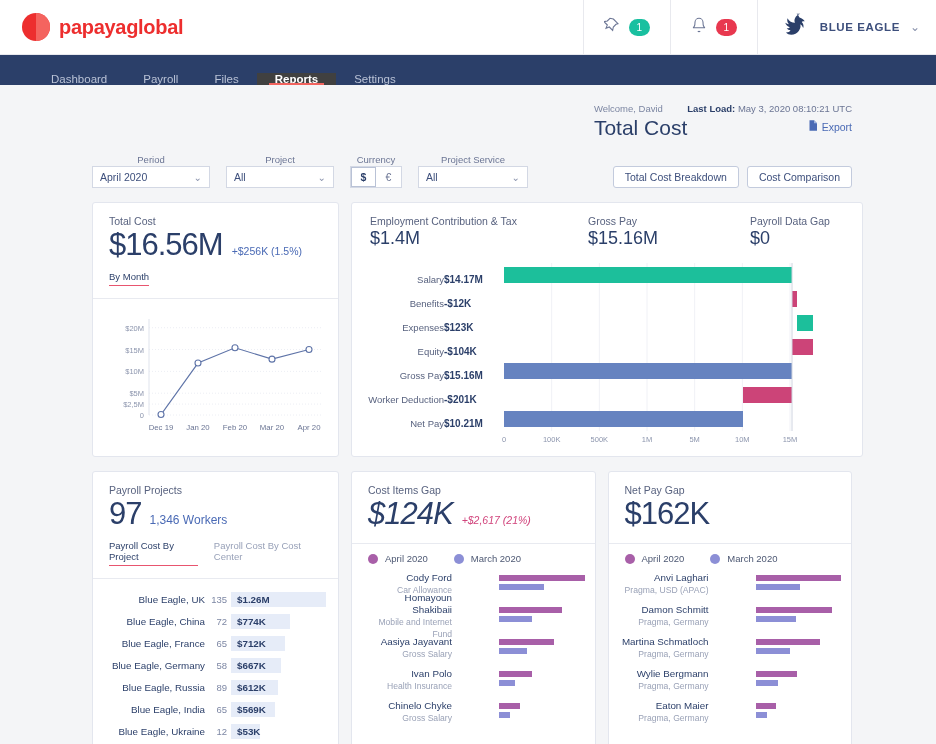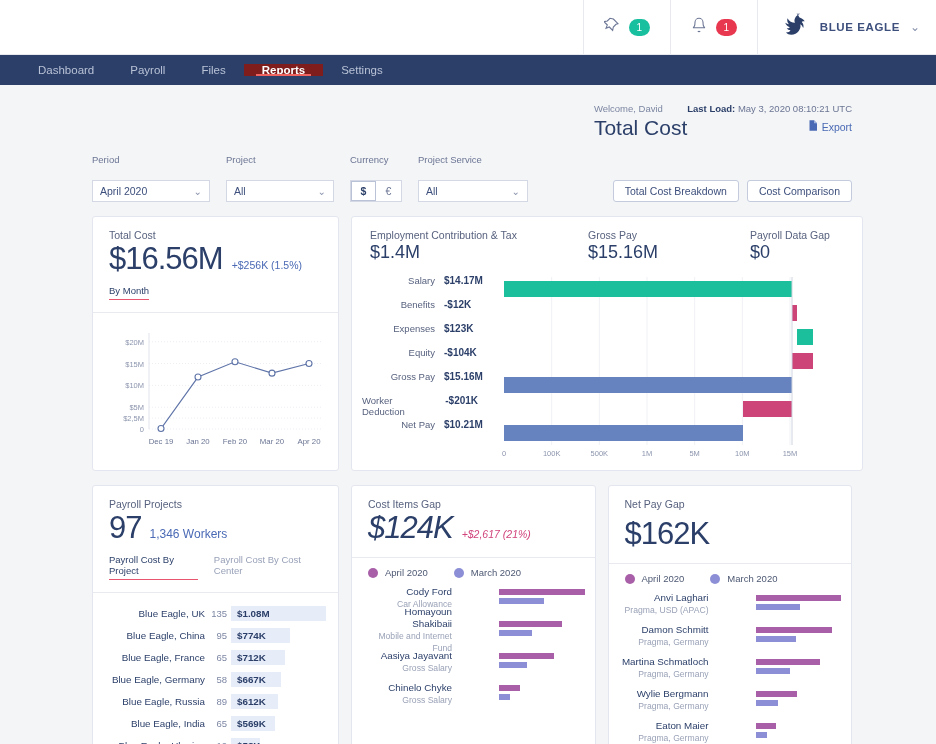--- a/index.html
+++ b/index.html
@@ -39,45 +39,45 @@
     color: #fff; font-size: 10px; display: flex;
     align-items: center; justify-content: center; padding: 0 5px;
   }
   .badge.teal { background: #19c0a0; }
   .badge.red  { background: #e8384f; }
   .acct { display: flex; align-items: center; gap: 10px; padding: 0 16px 0 22px; }
   .acct-name { font-size: 11.5px; font-weight: bold; letter-spacing: .6px; color: #3d4f7c; }
   .chev-sm { color: #8a93ad; font-size: 12px; }
 
   
-  .nav { height: 30px; background: #2b3f69; display: flex; align-items: center; padding-left: 20px; }
+  .nav { height: 30px; background: #2b3f69; display: flex; align-items: flex-end; padding-left: 33px; }
   .nav-item {
     display: flex; align-items: center; padding: 0 18px;
     font-size: 11.5px; color: #b9c2d6; position: relative; cursor: pointer;
   }
-  .nav-item.active { background: #7f1d1d; color: #ffffff; font-weight: bold; }
+  .nav-item.active { background: #404040; color: #ffffff; font-weight: bold; }
   .nav-item.active::after {
     content: ""; position: absolute; left: 12px; right: 12px; bottom: 0;
     height: 2px; background: #f1635e;
   }
 
   
   .page { padding: 0 22px; }
   .hdr { display: flex; justify-content: flex-end; padding-top: 18px; }
   .welcome { font-size: 9.5px; color: #7c86a2; margin-left: 70px; }
   .page-title { font-size: 21px; color: #2b3f69; margin-left: 70px; margin-top: 2px; }
   .hdr-right { text-align: right; margin-right: 62px; }
   .lastload { font-size: 9.5px; color: #6b7594; }
   .lastload b { color: #2b3f69; }
   .export { font-size: 10.5px; color: #4a6ab5; margin-top: 6px; display: flex; align-items: center; justify-content: flex-end; gap: 5px; cursor: pointer; }
 
   
   .filters { display: flex; align-items: flex-end; margin-top: 14px; padding-left: 70px; padding-right: 62px; }
   .fgroup { margin-right: 16px; }
-  .flabel { font-size: 9.5px; color: #6b7594; margin-bottom: 15px; }
+  .flabel { font-size: 9.5px; color: #6b7594; margin-bottom: 1px; text-align: center; }
   .fselect {
     background: #fff; border: 1px solid #d3d8e4; height: 22px;
     display: flex; align-items: center; justify-content: space-between;
     font-size: 10.5px; color: #3d4f7c; padding: 0 7px; cursor: pointer;
   }
   .fselect .chev { color: #8a93ad; font-size: 10px; }
   .w-period { width: 118px; }
   .w-project { width: 108px; }
   .w-service { width: 110px; }
   .curr { display: flex; border: 1px solid #d3d8e4; background: #fff; height: 22px; }
@@ -116,21 +116,21 @@
 
   
   .bigcard { flex: 1; }
   .kpis { display: flex; padding: 12px 18px 8px 18px; }
   .kpi { }
   .kpi.k1 { width: 218px; }
   .kpi.k2 { width: 162px; }
   .kpi .v { font-size: 18px; color: #2b3f69; margin-top: 1px; }
   .wf-wrap { display: flex; padding: 4px 8px 6px 10px; }
   .wf-labels { width: 140px; }
-  .wf-row { height: 24px; display: flex; align-items: flex-start; justify-content: flex-end; gap: 9px; }
+  .wf-row { height: 24px; display: flex; align-items: flex-end; justify-content: flex-end; }
   .wf-name { font-size: 9.5px; color: #58627f; }
   .wf-val { font-size: 10px; color: #2b3f69; font-weight: bold; width: 58px; }
   .wf-plot { flex: 1; position: relative; }
 
   
   .ppcard { width: 247px; }
   .pp-row { display: flex; align-items: center; height: 22px; font-size: 10px; }
   .pp-name { width: 106px; text-align: right; color: #2b3f69; font-size: 9.8px; }
   .pp-cnt { width: 26px; text-align: right; color: #7d87a4; font-size: 9.5px; padding-right: 4px;}
   .pp-bar { position: relative; flex: 1; height: 15px; }
@@ -150,20 +150,24 @@
   .g-s { font-size: 8.6px; color: #9aa2b7; line-height: 12px; }
   .g-bars { flex: 1; }
   .gb { height: 6px; margin-bottom: 3px; }
   .gb.april { background: #a85fa8; }
   .gb.march { background: #8c8fd6; }
 </style>
 </head>
 <body>
 
 <div class="topbar">
+  <div class="logo-wrap">
+    <div class="logo-mark"></div>
+    <div class="logo-text">papayaglobal</div>
+  </div>
   <div class="topbar-spacer"></div>
 
   <div class="top-cell">
     <span class="pin-icon">
       <svg width="16" height="16" viewBox="0 0 24 24" fill="none" stroke="#6b7594" stroke-width="1.6">
         <path d="M14 3l7 7-3 1-4 4-1 5-5-5-5 2 2-5-5-5 5-1 4-4z"></path>
       </svg>
     </span>
     <span class="badge teal">1</span>
   </div>
@@ -388,26 +392,26 @@
           <div class="tab-u off">Payroll Cost By Cost Center</div>
         </div>
       </div>
       <div class="divider"></div>
       <div id="ppList" style="padding:9px 12px 8px 6px;">
           <div class="pp-row">
             <div class="pp-name">Blue Eagle, UK</div>
             <div class="pp-cnt">135</div>
             <div class="pp-bar">
               <div class="fill" style="width: 100%; background: rgb(230, 236, 248);"></div>
-              <div class="txt">$1.08M</div>
+              <div class="txt">$1.26M</div>
             </div>
           </div>
           <div class="pp-row">
             <div class="pp-name">Blue Eagle, China</div>
-            <div class="pp-cnt">95</div>
+            <div class="pp-cnt">72</div>
             <div class="pp-bar">
               <div class="fill" style="width: 62%; background: rgb(230, 236, 248);"></div>
               <div class="txt">$774K</div>
             </div>
           </div>
           <div class="pp-row">
             <div class="pp-name">Blue Eagle, France</div>
             <div class="pp-cnt">65</div>
             <div class="pp-bar">
               <div class="fill" style="width: 57%; background: rgb(230, 236, 248);"></div>
@@ -494,35 +498,45 @@
               <div class="g-n">Aasiya Jayavant</div>
               <div class="g-s">Gross Salary</div>
             </div>
             <div class="g-bars">
               <div class="gb april" style="width: 64%; background: rgb(168, 95, 168);"></div>
               <div class="gb march" style="width: 33%; background: rgb(140, 143, 214);"></div>
             </div>
           </div>
           <div class="g-row">
             <div class="g-labels">
+              <div class="g-n">Ivan Polo</div>
+              <div class="g-s">Health Insurance</div>
+            </div>
+            <div class="g-bars">
+              <div class="gb april" style="width: 39%; background: rgb(168, 95, 168);"></div>
+              <div class="gb march" style="width: 19%; background: rgb(140, 143, 214);"></div>
+            </div>
+          </div>
+          <div class="g-row">
+            <div class="g-labels">
               <div class="g-n">Chinelo Chyke</div>
               <div class="g-s">Gross Salary</div>
             </div>
             <div class="g-bars">
               <div class="gb april" style="width: 25%; background: rgb(168, 95, 168);"></div>
               <div class="gb march" style="width: 13%; background: rgb(140, 143, 214);"></div>
             </div>
           </div>
         </div>
     </div>
 
     <div class="card gapcard">
       <div class="card-pad">
         <div class="c-title">Net Pay Gap</div>
-        <div style="display:flex;align-items:center;gap:9px;margin-top:7px;">
+        <div style="display:flex;align-items:center;gap:9px;margin-top:1px;">
           <span class="c-big">$162K</span>
         </div>
       </div>
       <div class="divider"></div>
       <div class="legend">
         <div class="leg">
           <span class="dot april"></span>
           <span>April 2020</span>
         </div>
         <div class="leg">

